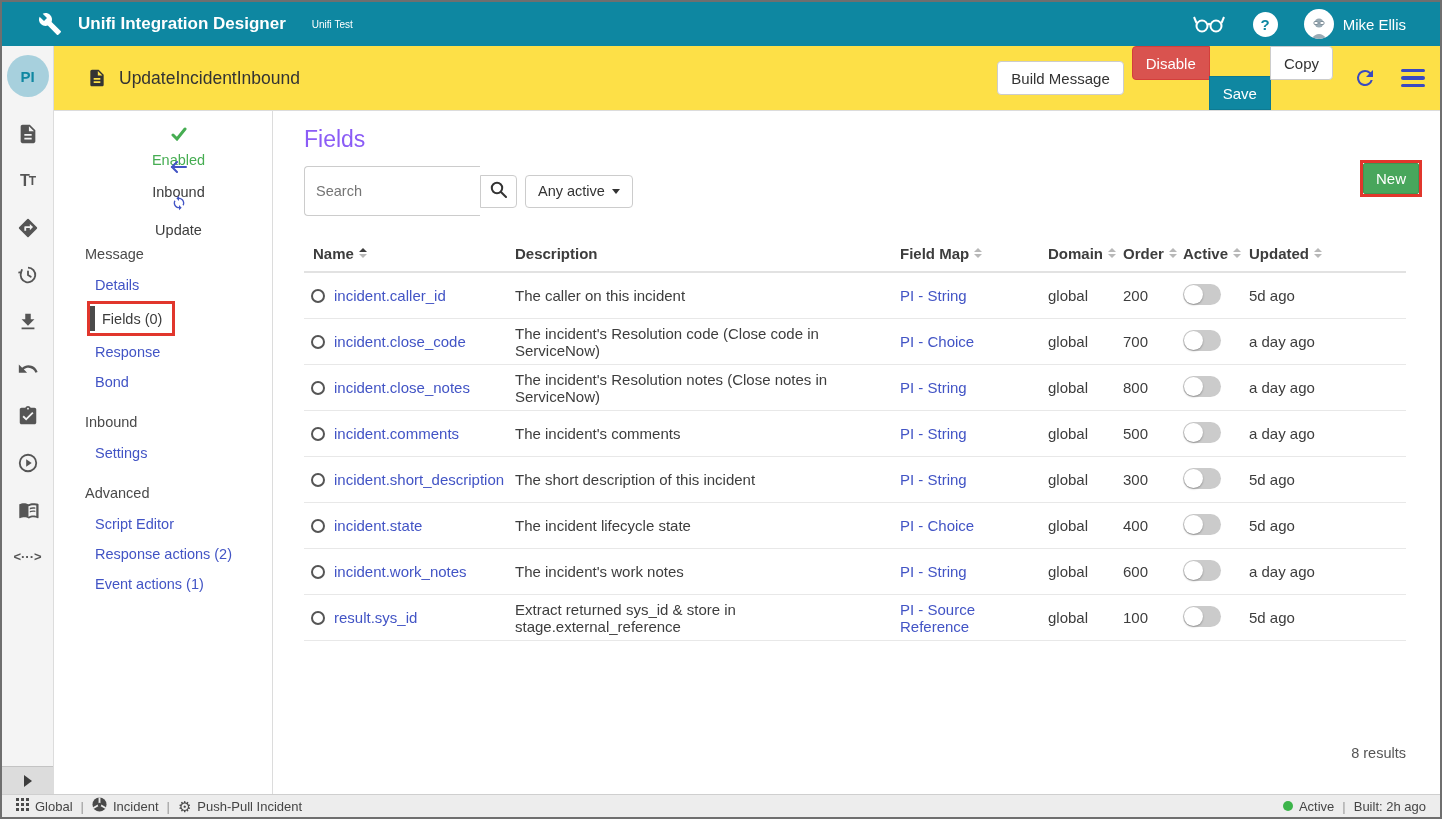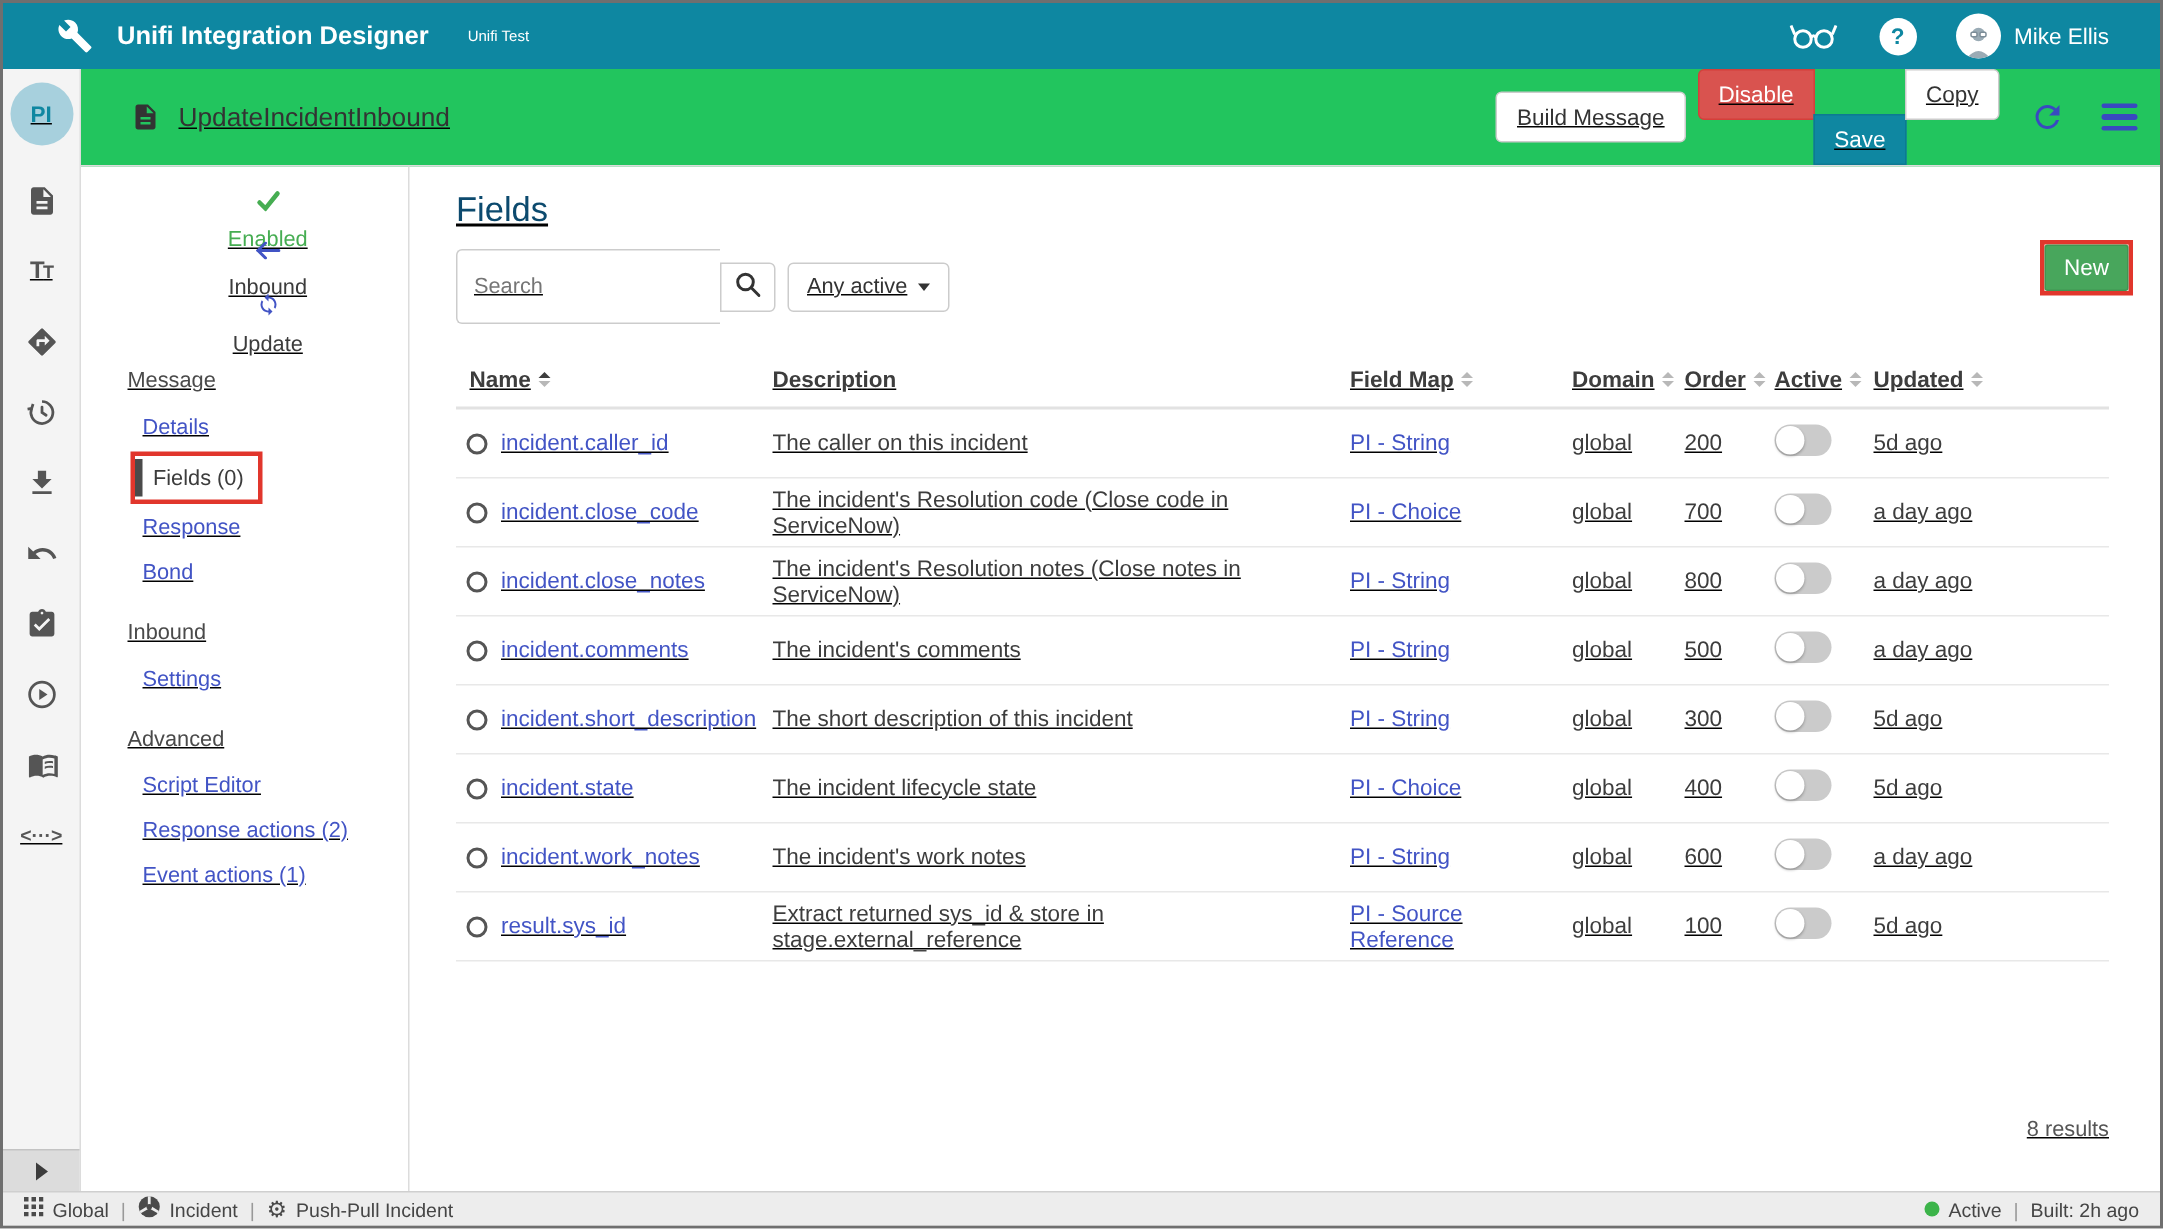--- a/index.html
+++ b/index.html
@@ -15,21 +15,21 @@
   .top-spacer { flex:1; }
   .glasses { margin-right:28px; display:flex; align-items:center; cursor:pointer; }
   .help-circle { width:25px; height:25px; border-radius:50%; background:#fff; color:#0e87a1;
                  font-weight:bold; font-size:15px; display:flex; align-items:center; justify-content:center;
                  margin-right:26px; cursor:pointer; }
   .user-avatar { width:30px; height:30px; border-radius:50%; background:#fff; margin-right:9px;
                  display:flex; align-items:flex-end; justify-content:center; overflow:hidden; }
   .user-name { font-size:15px; }
 
   
-  .middle { flex:1; display:flex; min-height:0;text-decoration:underline; }
+  .middle { flex:1; display:flex; min-height:0; }
 
   
   .rail { flex:0 0 52px; background:#f4f4f4; border-right:1px solid #dcdcdc; display:flex;
           flex-direction:column; align-items:center; position:relative; }
   .pi-avatar { width:42px; height:42px; border-radius:50%; background:#a7d0dd; color:#0f87a1;
                font-weight:bold; font-size:15px; display:flex; align-items:center; justify-content:center;
                margin-top:9px; cursor:pointer; }
   .rail-icons { margin-top:23px; display:flex; flex-direction:column; gap:20px; align-items:center; }
   .rail-icon { width:27px; height:27px; display:flex; align-items:center; justify-content:center;
                color:#555; cursor:pointer; }
@@ -37,21 +37,21 @@
   .tt-icon .small { font-size:12px; }
   .code-icon { font-weight:bold; font-size:13px; color:#555; letter-spacing:0; }
   .expand-btn { position:absolute; bottom:0; left:0; width:51px; height:28px; background:#dcdcdc;
                 border-top:1px solid #c3c3c3; display:flex; align-items:center; justify-content:center; cursor:pointer; }
   .expand-tri { width:0; height:0; border-top:6px solid transparent; border-bottom:6px solid transparent;
                 border-left:8px solid #3c3c3c; }
 
   .right-col { flex:1; display:flex; flex-direction:column; min-width:0; }
 
   
-  .appbar { flex:0 0 51px; background:#22c55e; border-bottom:1px solid #dcdcdc; display:flex;
+  .appbar { flex:0 0 51px; background:#fde047; border-bottom:1px solid #dcdcdc; display:flex;
             align-items:center; padding:0 15px 0 33px; }
   .doc-icon { display:flex; align-items:center; margin-right:12px; color:#333; }
   .doc-title { font-size:17.5px; color:#333; font-weight:500; }
   .appbar-spacer { flex:1; }
   .btn { height:34px; border:1px solid #ccc; background:#fff; color:#333; font-size:15px;
          font-family:inherit; padding:0 13px; border-radius:4px; cursor:pointer; display:inline-flex;
          align-items:center; }
   .btn-group { display:flex; margin-left:8px; }
   .btn-group .btn { border-radius:0; margin-left:-1px; }
   .btn-group .btn:first-child { border-radius:4px 0 0 4px; margin-left:0; }
@@ -74,21 +74,21 @@
   .section-header { color:#4a4a4a; height:32px; display:flex; align-items:center; margin-top:9px; }
   .side-link { display:flex; align-items:center; height:30px; padding-left:10px; color:#4254c5;
                text-decoration:none; cursor:pointer; }
   .fields-wrap { display:inline-flex; align-items:center; border:3px solid #e1362c; margin:1px 0 1px 2px;
                  padding:2px 10px 2px 0; cursor:pointer; }
   .active-bar { width:5px; height:25px; background:#4a4a4a; margin-right:7px; }
   .fields-label { color:#3c3c3c; }
 
   
   .main { flex:1; position:relative; padding:0 34px 0 31px; min-width:0; }
-  .page-heading { font-size:23px; color:#0c4a6e; font-weight:500; margin-top:15px; }
+  .page-heading { font-size:23px; color:#8b5cf6; font-weight:500; margin-top:15px; }
   .controls { margin-top:13px; display:flex; align-items:center; }
   .search-input { width:176px; height:50px; border:1px solid #ccc; border-right:none;
                   border-radius:4px 0 0 4px; padding:0 11px; font-size:14.5px; color:#555;
                   font-family:inherit; outline:none; }
   .search-btn { width:37px; height:33px; border:1px solid #ccc; border-radius:0 4px 4px 0;
                 background:#fff; display:flex; align-items:center; justify-content:center; cursor:pointer; }
   .filter-btn { height:33px; margin-left:8px; padding:0 12px; border:1px solid #ccc; border-radius:4px;
                 background:#fff; font-size:14.5px; color:#333; font-family:inherit; display:flex;
                 align-items:center; gap:7px; cursor:pointer; }
   .caret-down { width:0; height:0; border-left:4.5px solid transparent; border-right:4.5px solid transparent;

